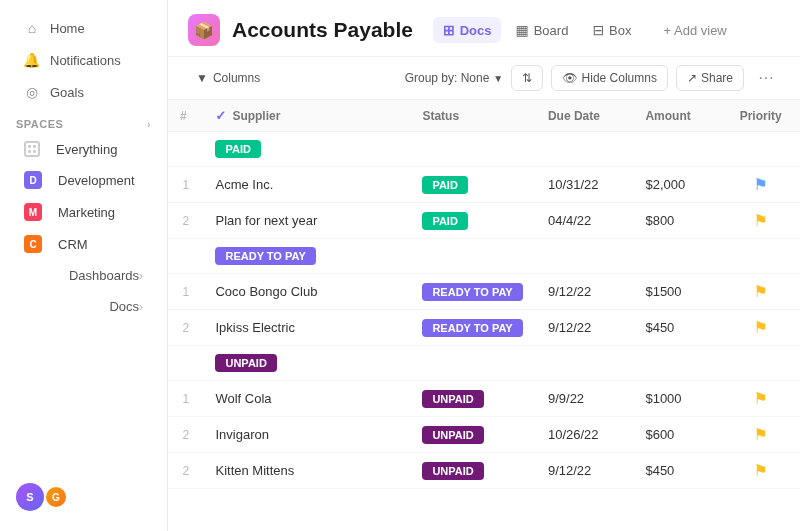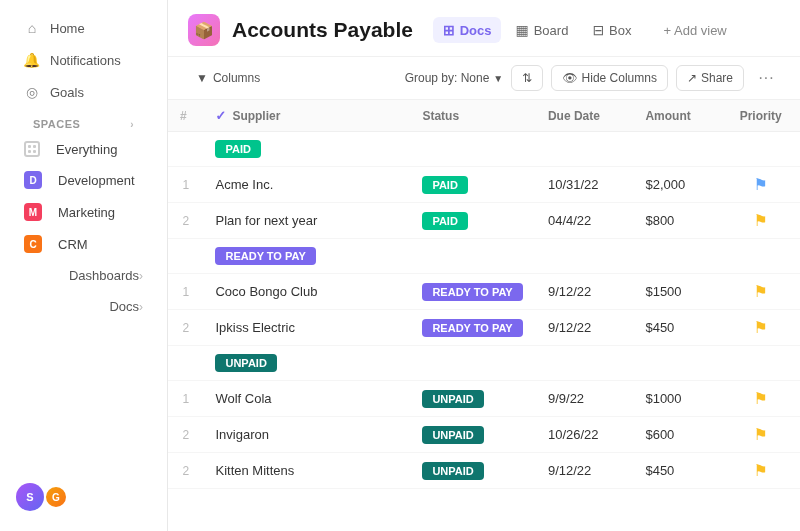--- a/index.html
+++ b/index.html
@@ -4,21 +4,21 @@
   <style>
     * { box-sizing: border-box; margin: 0; padding: 0; }
     body { font-family: -apple-system, BlinkMacSystemFont, 'Segoe UI', sans-serif; font-size: 13px; background: #fff; display: flex; height: 531px; width: 800px; overflow: hidden; }
 
     
     .sidebar { width: 168px; min-width: 168px; background: #fff; border-right: 1px solid #e8e8e8; display: flex; flex-direction: column; padding: 12px 0; }
     .sidebar-logo { display: flex; align-items: center; gap: 8px; padding: 8px 16px 20px; }
     .logo-icon { width: 28px; height: 28px; }
     .sidebar-nav-item { display: flex; align-items: center; gap: 10px; padding: 7px 16px; cursor: pointer; color: #555; border-radius: 6px; margin: 1px 8px; }
     .sidebar-nav-item .icon { width: 16px; height: 16px; display: flex; align-items: center; justify-content: center; color: #888; font-size: 14px; }
-    .sidebar-section-title { display: flex; align-items: center; justify-content: space-between; padding: 10px 33px 4px; font-size: 11px; font-weight: 700; color: #999; text-transform: uppercase; letter-spacing: 0.5px; }
+    .sidebar-section-title { display: flex; align-items: center; justify-content: space-between; padding: 10px 16px 4px; font-size: 11px; font-weight: 700; color: #999; text-transform: uppercase; letter-spacing: 0.5px; }
     .sidebar-section-title .chevron { font-size: 10px; color: #bbb; }
     .sidebar-space-item { display: flex; align-items: center; gap: 16px; padding: 6px 16px; cursor: pointer; color: #444; border-radius: 6px; margin: 1px 8px; }
     .space-dot { width: 18px; height: 18px; border-radius: 4px; display: flex; align-items: center; justify-content: center; font-size: 10px; font-weight: 700; color: #fff; flex-shrink: 0; }
     .dot-everything { width: 16px; height: 16px; border: 2px solid #ccc; border-radius: 3px; display: grid; grid-template-columns: 1fr 1fr; gap: 2px; padding: 2px; flex-shrink: 0; }
     .dot-everything span { background: #ccc; border-radius: 1px; }
     .sidebar-dashboards { display: flex; align-items: center; justify-content: flex-end; padding: 7px 16px; cursor: pointer; color: #555; margin: 1px 8px; border-radius: 6px; }
     .sidebar-bottom { margin-top: auto; padding: 8px 16px; display: flex; align-items: center; gap: 8px; }
     .avatar-s { width: 28px; height: 28px; border-radius: 50%; background: linear-gradient(135deg, #a855f7, #6366f1); display: flex; align-items: center; justify-content: center; font-size: 11px; font-weight: 700; color: #fff; }
     .avatar-gold { width: 24px; height: 24px; border-radius: 50%; background: linear-gradient(135deg, #f59e0b, #f97316); display: flex; align-items: center; justify-content: center; font-size: 10px; font-weight: 700; color: #fff; margin-left: -8px; border: 2px solid #fff; }
 
@@ -48,21 +48,21 @@
     .table-container { flex: 1; overflow-y: auto; overflow-x: hidden; }
     table { width: 100%; border-collapse: collapse; }
     th { background: #fafafa; padding: 8px 12px; text-align: left; font-size: 12px; font-weight: 600; color: #777; border-bottom: 1px solid #efefef; position: sticky; top: 0; z-index: 10; }
     th:first-child { width: 36px; color: #bbb; }
     td { padding: 8px 12px; border-bottom: 1px solid #f5f5f5; font-size: 13px; color: #333; }
     td:first-child { color: #bbb; font-size: 12px; text-align: center; width: 36px; }
     .group-header-row td { padding: 8px 12px; background: #fff; }
     .group-badge { display: inline-flex; align-items: center; padding: 3px 10px; border-radius: 4px; font-size: 11px; font-weight: 700; color: #fff; }
     .badge-paid { background: #00c48c; }
     .badge-ready { background: #7b68ee; }
-    .badge-unpaid { background: #0f766e; }
+    .badge-unpaid { background: #701a75; }
     .status-badge { display: inline-flex; align-items: center; padding: 3px 10px; border-radius: 4px; font-size: 11px; font-weight: 700; color: #fff; }
     .col-supplier { width: 220px; }
     .col-status { width: 130px; }
     .col-duedate { width: 100px; }
     .col-amount { width: 90px; }
     .col-priority { width: 80px; text-align: center; }
     .col-num { width: 36px; }
     .check-col { display: flex; align-items: center; gap: 6px; color: #777; font-size: 12px; }
     .check-icon { color: #7b68ee; font-size: 13px; }
   </style>

